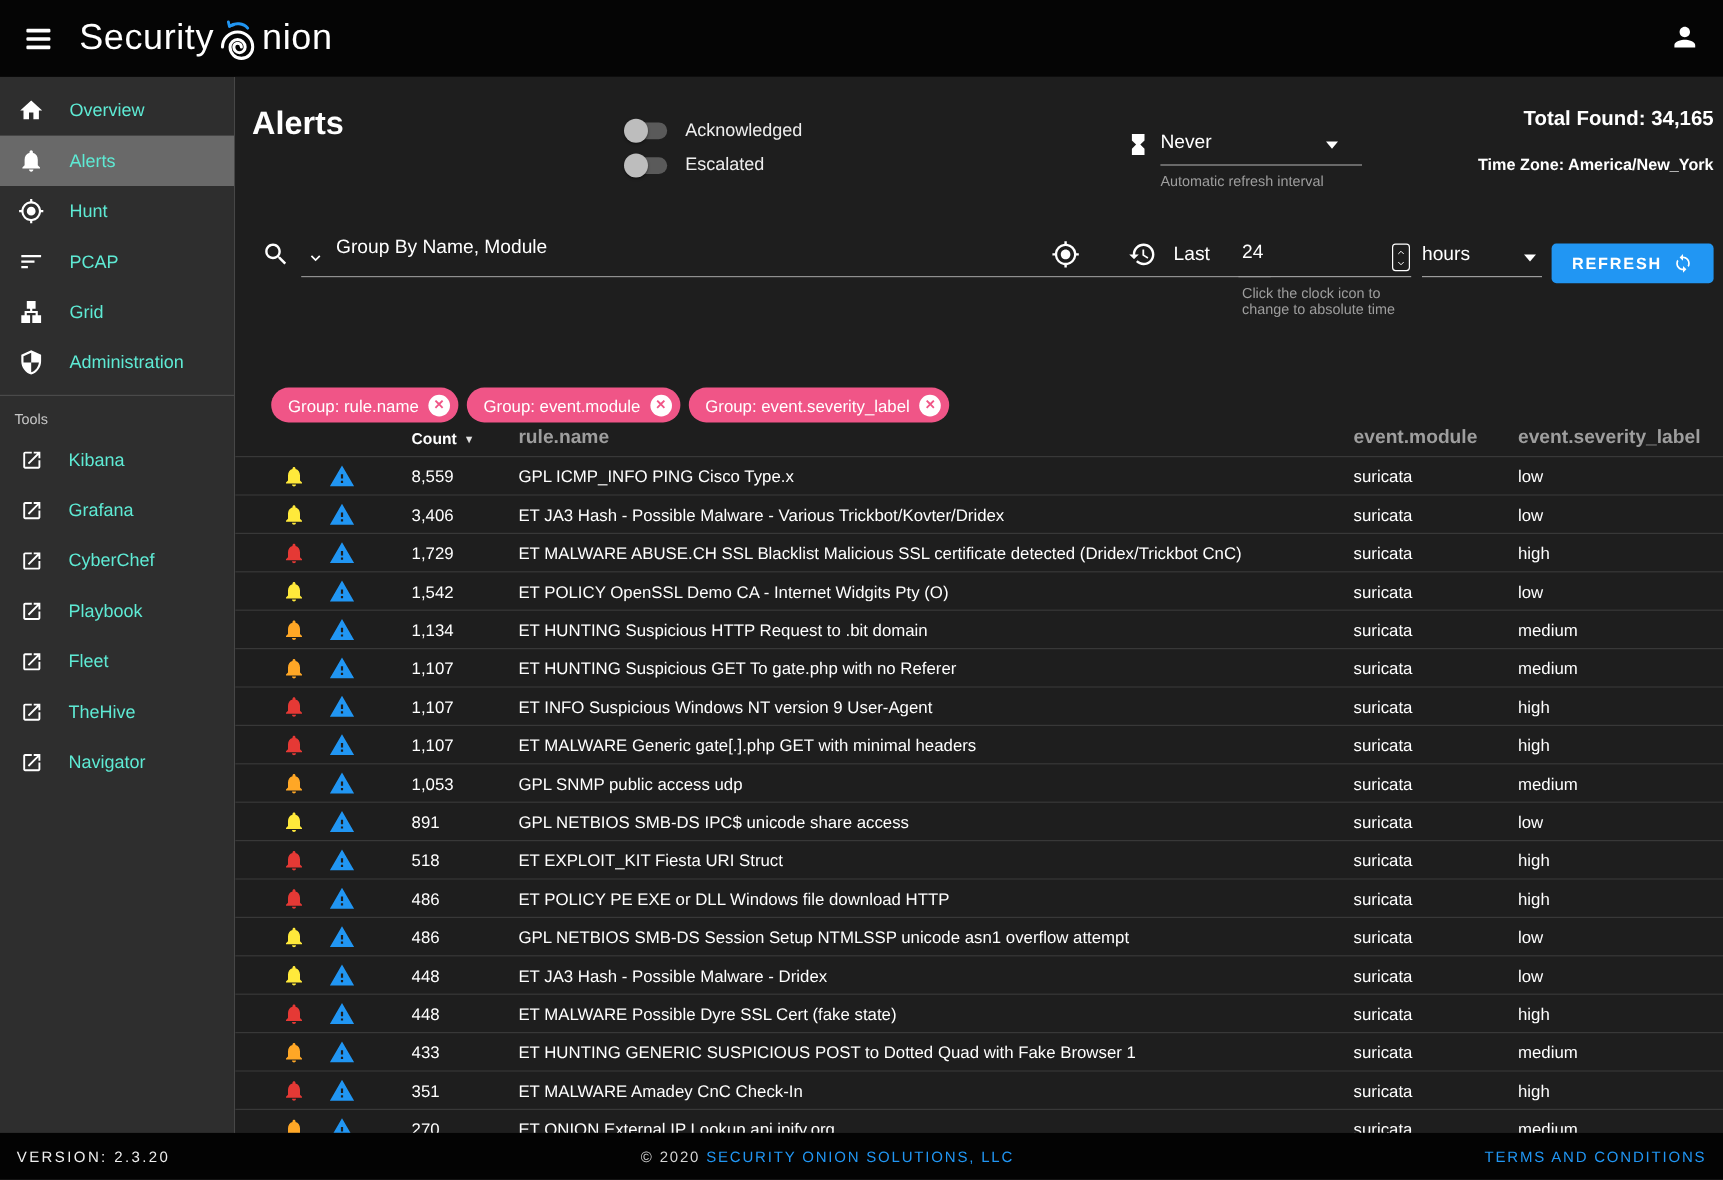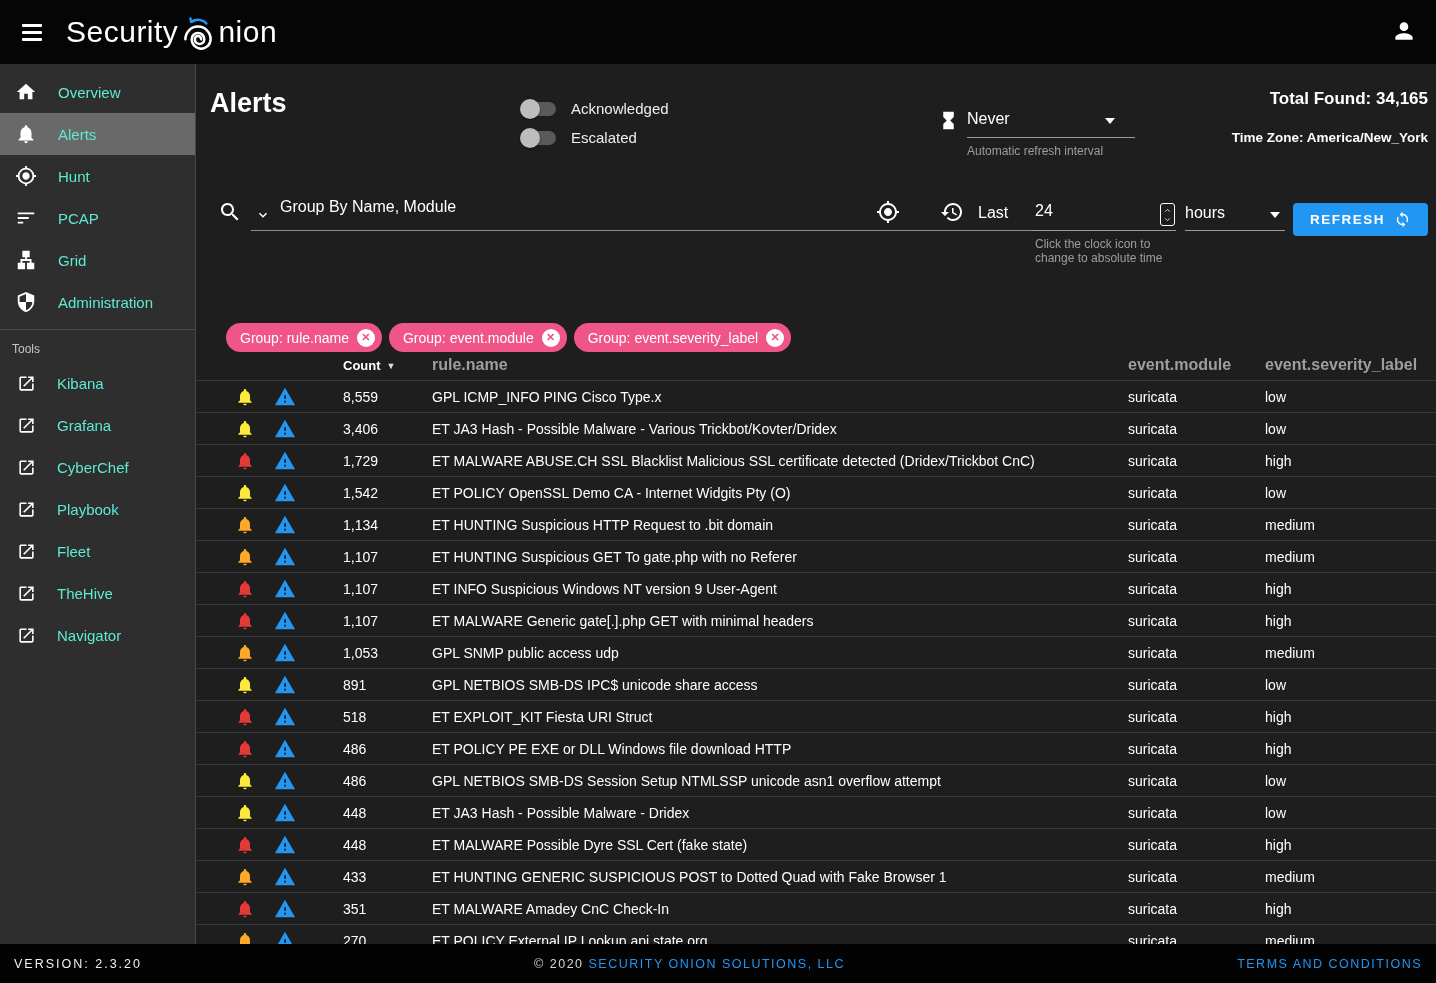--- a/index.html
+++ b/index.html
@@ -621,21 +621,21 @@
                 <path d="M12 22c1.1 0 2-.9 2-2h-4c0 1.1.9 2 2 2zm6-6v-5c0-3.07-1.63-5.64-4.5-6.32V4c0-.83-.67-1.5-1.5-1.5s-1.5.67-1.5 1.5v.68C7.64 5.36 6 7.92 6 11v5l-2 2v1h16v-1l-2-2z"></path>
               </svg>
             </div>
      <div class="icon-cell">
               <svg class="tri-icon" viewBox="0 0 24 24">
                 <path d="M1 21h22L12 2 1 21zm12-3h-2v-2h2v2zm0-4h-2v-4h2v4z"></path>
               </svg>
             </div>
      <div></div>
      <div class="cell">270</div>
-     <div class="cell">ET POLICY External IP Lookup api.state.org</div>
+     <div class="cell">ET ONION External IP Lookup api.ipify.org</div>
      <div class="cell">suricata</div>
      <div class="cell">medium</div>
    </div>
         </div>
     </div>
   </div>
 </div>
 
 <div class="footer">
   <div class="ver">VERSION: 2.3.20</div>

